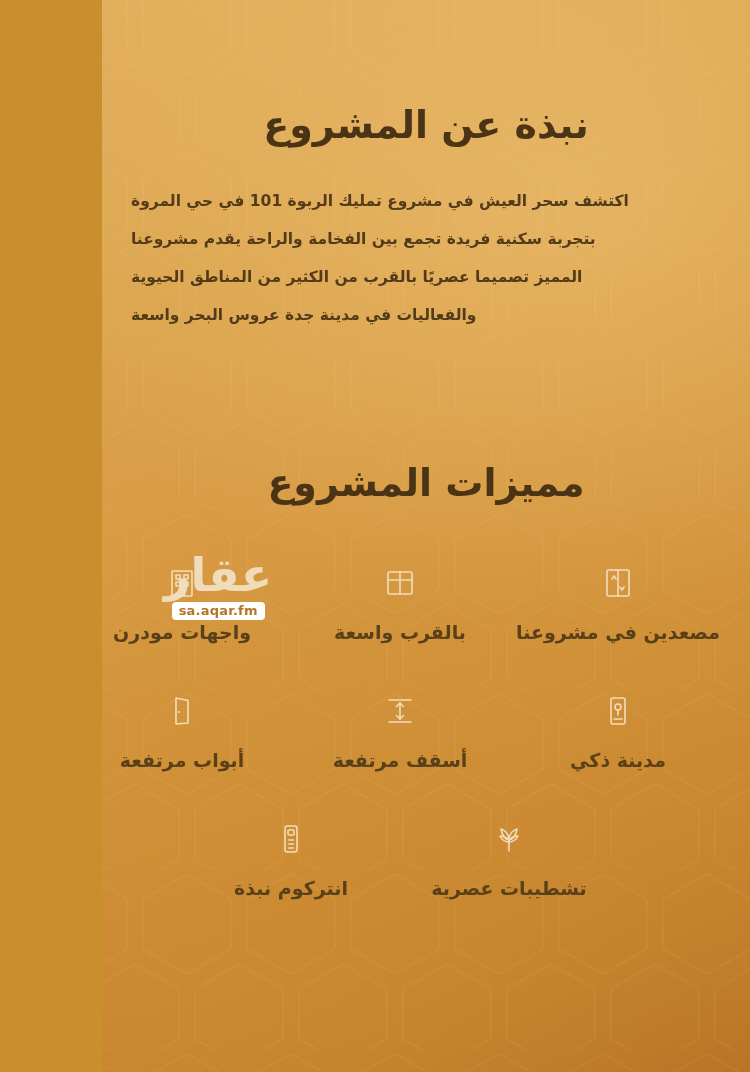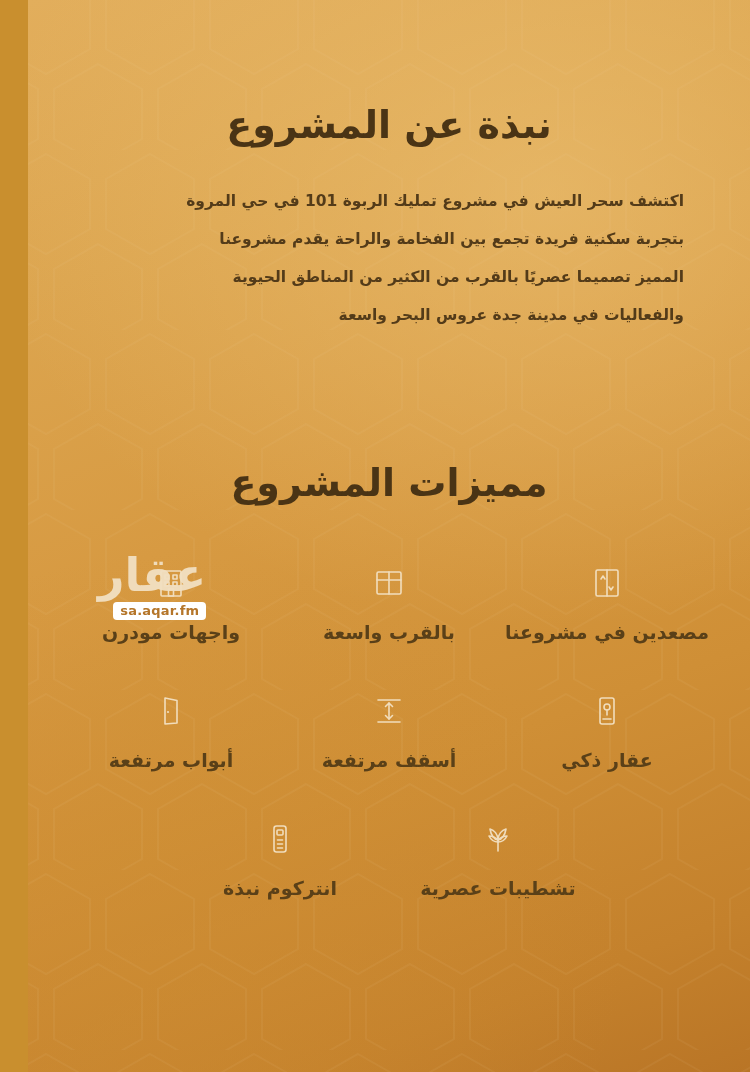--- a/index.html
+++ b/index.html
@@ -9,21 +9,21 @@
   body {
     width: 750px;
     height: 1072px;
     overflow: hidden;
     font-family: "DejaVu Sans", "Liberation Sans", sans-serif;
     background: #c98f2e;
   }
 
   .page {
     position: relative;
-    width: 722px;
+    width: 648px;
     height: 1072px;
     box-sizing: border-box;
     background:
       radial-gradient(ellipse 900px 700px at 72% 18%, rgba(238,196,120,0.55) 0%, rgba(238,196,120,0.0) 62%),
       radial-gradient(ellipse 700px 600px at 20% 88%, rgba(205,140,50,0.45) 0%, rgba(205,140,50,0.0) 65%),
       linear-gradient(160deg, #e2ae5c 0%, #dca54f 22%, #d79a42 45%, #cf8f36 68%, #c4812c 88%, #b97526 100%);
     overflow: hidden;
   }
 
   
@@ -48,21 +48,21 @@
     font-size: 38px;
     font-weight: bold;
     letter-spacing: 0px;
   }
   #about-title { padding-top: 78px; }
   #features-title { padding-top: 100px; }
 
   .about-body {
     margin: 36px auto 0;
     width: 590px;
-    text-align: right;
+    text-align: left;
     color: #533b19;
     font-size: 15.5px;
     line-height: 2.45;
     font-weight: bold;
   }
   .about-body .line { display: block; }
 
   .features {
     margin: 52px auto 0;
     width: 700px;
@@ -102,24 +102,24 @@
     color: #5a4018;
     font-size: 19px;
     font-weight: bold;
     text-align: center;
     white-space: nowrap;
   }
 
   
   .watermark {
     position: absolute;
-    left: 70px;
+    left: 62px;
     top: 552px;
     z-index: 3;
-    text-align: right;
+    text-align: center;
     pointer-events: none;
   }
   .watermark .wm-word {
     color: #f2e0c2;
     font-size: 46px;
     font-weight: bold;
     line-height: 1;
     opacity: 0.95;
     letter-spacing: -1px;
   }
@@ -214,21 +214,21 @@
 
         <div class="feature">
           <span class="ico">
             <svg width="34" height="34" viewBox="0 0 34 34">
               <rect x="10" y="4" width="14" height="26" rx="2"></rect>
               <circle cx="17" cy="13" r="3"></circle>
               <line x1="17" y1="16" x2="17" y2="21"></line>
               <line x1="13" y1="25" x2="21" y2="25"></line>
             </svg>
           </span>
-          <span class="label">عقار ذكي</span>
+          <span class="label">مدينة ذكي</span>
         </div>
 
         <div class="feature">
           <span class="ico">
             <svg width="34" height="34" viewBox="0 0 34 34">
               <line x1="6" y1="6" x2="28" y2="6"></line>
               <line x1="6" y1="28" x2="28" y2="28"></line>
               <line x1="17" y1="9" x2="17" y2="25"></line>
               <path d="M13.5 12.5 L17 9 L20.5 12.5"></path>
               <path d="M13.5 21.5 L17 25 L20.5 21.5"></path>

